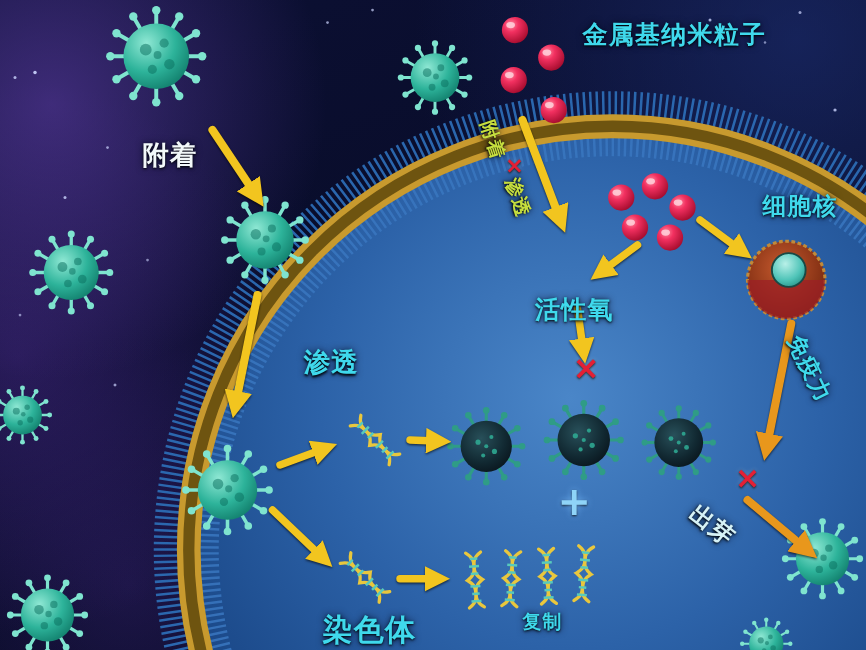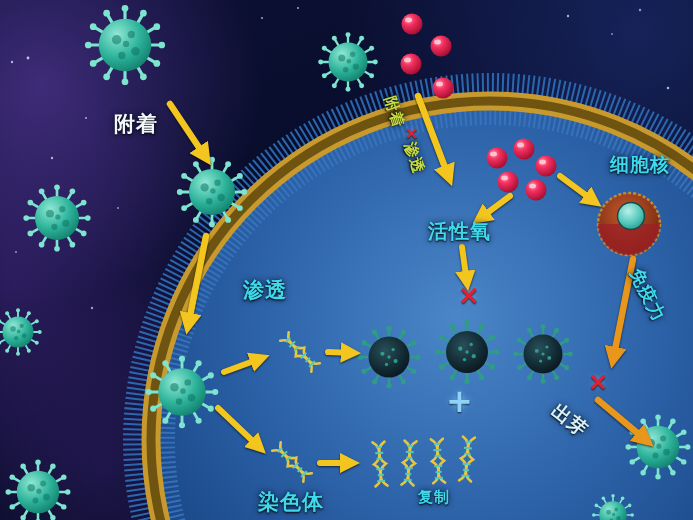--- a/index.html
+++ b/index.html
@@ -214,32 +214,33 @@
       <line class="arrG" x1="320" y1="463" x2="352" y2="463" stroke-width="6" marker-end="url(#ahG)"></line>
       <line class="arrG" x1="418" y1="96" x2="449" y2="178" stroke-width="6.5" marker-end="url(#ahG)"></line>
       <line class="arrG" x1="510" y1="196" x2="479" y2="219" stroke-width="6" marker-end="url(#ahG)"></line>
       <line class="arrG" x1="462" y1="247" x2="467" y2="283" stroke-width="6" marker-end="url(#ahG)"></line>
       <line class="arrG" x1="560" y1="176" x2="595" y2="202" stroke-width="6" marker-end="url(#ahG)"></line>
       <line class="arrO" x1="633" y1="259" x2="613" y2="360" stroke-width="6.5" marker-end="url(#ahO)"></line>
       <line class="arrO" x1="598" y1="400" x2="647" y2="441" stroke-width="6.5" marker-end="url(#ahO)"></line>
     </g>
   </svg>
 
+  <div class="lbl cy" style="left:466px;top:14px;font-size:20px;">金属基纳米粒子</div>
   <div class="lbl wh" style="left:114px;top:110px;font-size:21px;">附着</div>
   <div class="lbl cy" style="left:243px;top:276px;font-size:21px;">渗透</div>
 
   <div class="lbl grn" style="left:398px;top:94px;font-size:15px;transform:rotate(72deg);">附着</div>
   <div class="lbl red" style="left:404px;top:122px;font-size:18px;">×</div>
   <div class="lbl grn" style="left:418px;top:140px;font-size:15px;transform:rotate(72deg);">渗透</div>
 
-  <div class="lbl cy" style="left:428px;top:218px;font-size:20px;">活性氧</div>
+  <div class="lbl cy" style="left:428px;top:234px;font-size:20px;">活性氧</div>
   <div class="lbl red" style="left:458px;top:280px;font-size:26px;">×</div>
   <div class="lbl blu" style="left:446px;top:382px;font-size:32px;">+</div>
 
-  <div class="lbl cy" style="left:258px;top:488px;font-size:21px;">染色体</div>
+  <div class="lbl cy" style="left:258px;top:488px;font-size:24px;">染色体</div>
   <div class="lbl cy" style="left:418px;top:488px;font-size:15px;">复制</div>
 
   <div class="lbl cy" style="left:610px;top:152px;font-size:19px;">细胞核</div>
   <div class="lbl cy" style="left:646px;top:264px;font-size:18px;transform:rotate(64deg);">免疫力</div>
   <div class="lbl red" style="left:588px;top:368px;font-size:24px;">×</div>
   <div class="lbl" style="left:562px;top:398px;font-size:19px;color:#d6f2f6;transform:rotate(38deg);">出芽</div>
 
 </div>
 
 </body></html>

